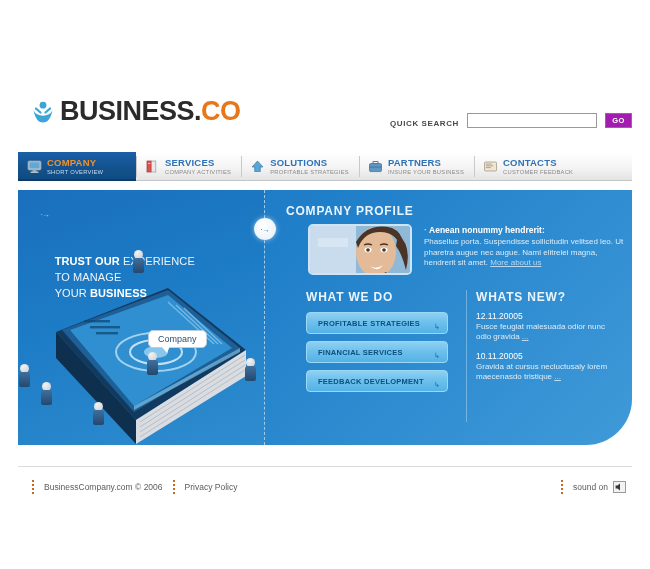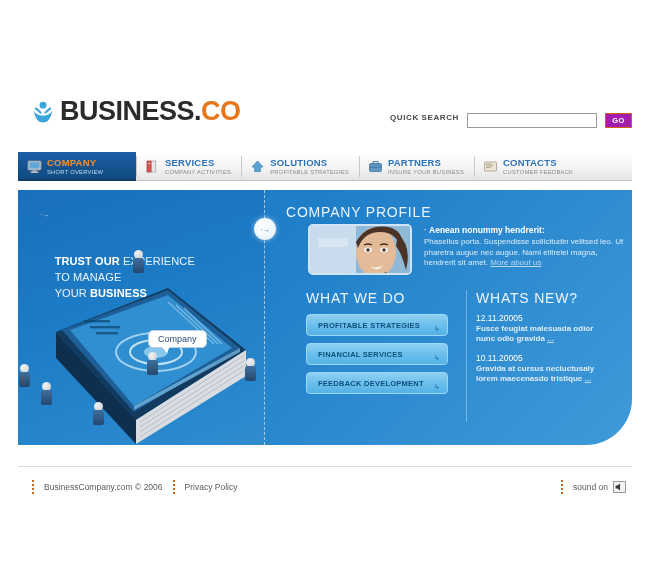--- a/index.html
+++ b/index.html
@@ -41,21 +41,21 @@
     color: #2b2b2b;
     line-height: 1;
   }
   #logo-text .dot { color: #2b2b2b; }
   #logo-text .co { color: #e8761a; }
 
   #search-area {
     position: absolute;
     right: 18px; top: 17px;
     display: flex;
-    align-items: flex-start;
+    align-items: flex-end;
     gap: 8px;
   }
   #search-label {
     font-size: 8px;
     font-weight: bold;
     letter-spacing: 0.6px;
     color: #4a4a4a;
   }
   #search-input {
     width: 130px; height: 15px;
@@ -241,24 +241,24 @@
   }
 
   
   #content-col {
     position: absolute;
     left: 262px; top: 0;
     width: 352px; height: 255px;
   }
 
   .section-head {
-    font-size: 14px;
+    font-size: 12px;
     color: #e9f4fd;
     letter-spacing: 0.8px;
-    font-weight: normal;
+    font-weight: bold;
   }
 
   #profile-head { position: absolute; left: 6px; top: 14px; }
 
   #profile-row {
     position: absolute;
     left: 28px; top: 34px;
     width: 322px;
     display: flex;
     gap: 12px;
@@ -324,21 +324,20 @@
   .news-date {
     font-size: 8.5px;
     font-weight: normal;
     color: #ffffff;
     margin-bottom: 1px;
   }
   .news-text {
     font-size: 8px;
     line-height: 10px;
     color: #dcecf8;
-    font-weight: bold;
   }
   .news-more {
     color: #bcdcf4;
     text-decoration: underline;
     cursor: pointer;
   }
   
   #col-sep {
     position: absolute;
     left: 186px; top: 100px;

